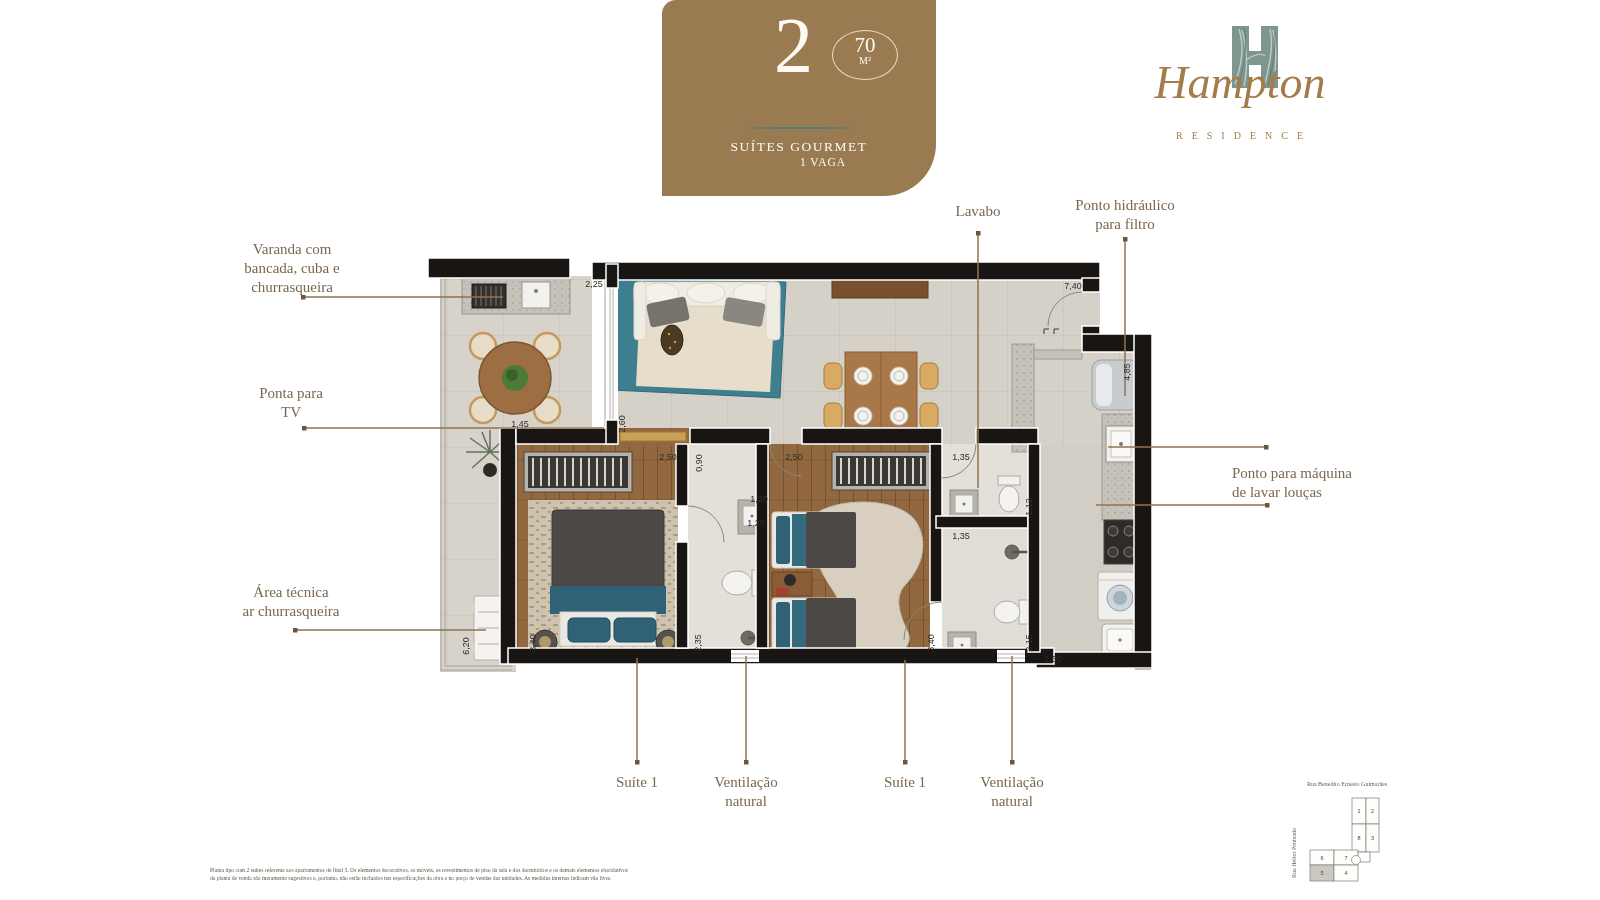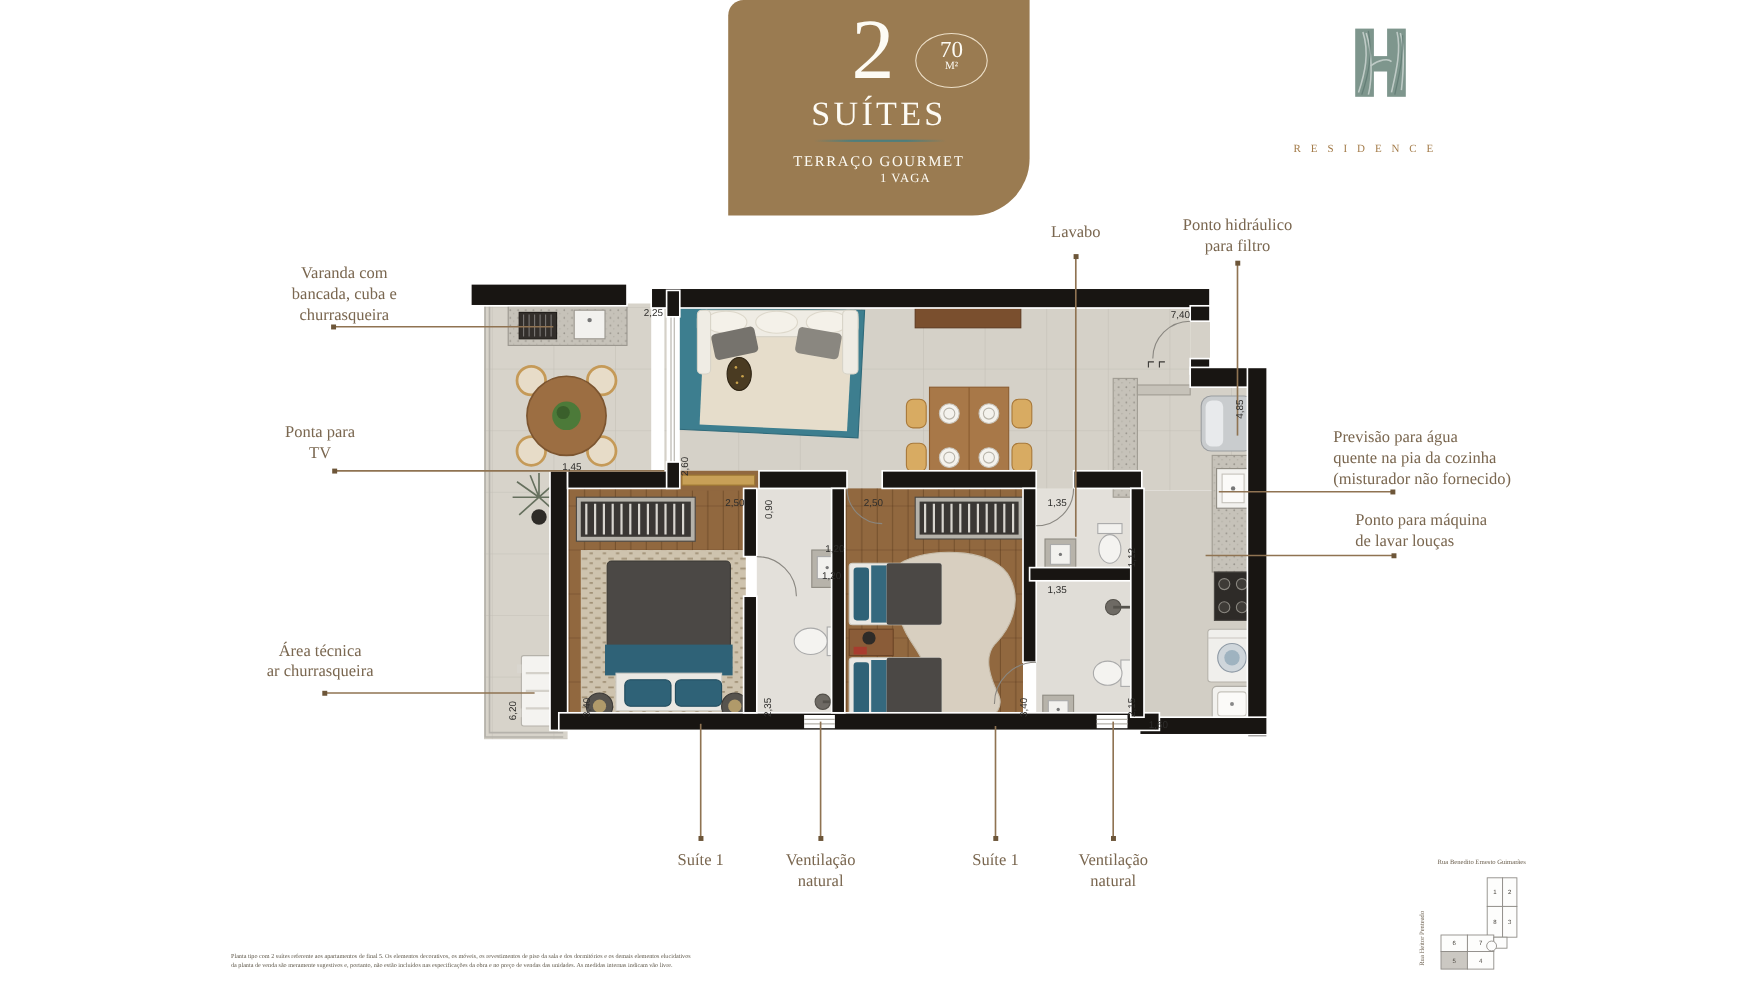--- a/index.html
+++ b/index.html
@@ -370,52 +370,47 @@
         </g>
   </g>
 </svg>
 
 <div class="badge">
   <div class="badge-number">2</div>
   <div class="badge-oval">
     <span class="a">70</span>
     <span class="b">M²</span>
   </div>
-  <div class="badge-suites">SUÍTES</div>
   <div class="badge-divider"></div>
-  <div class="badge-line1">TERRAÇO GOURMET</div>
+  <div class="badge-line1">SUÍTES GOURMET</div>
   <div class="badge-line2">1 VAGA</div>
 </div>
 
+<div class="logo-name">Hampton</div>
 <div class="logo-sub">RESIDENCE</div>
 
-<div class="callout ctr" style="left:313px;top:240px">
+<div class="callout ctr" style="left:292px;top:240px">
   <div>Varanda com</div>
   <div>bancada, cuba e</div>
   <div>churrasqueira</div>
 </div>
 <div class="callout ctr" style="left:291px;top:384px">
   <div>Ponta para</div>
   <div>TV</div>
 </div>
 <div class="callout ctr" style="left:291px;top:583px">
   <div>Área técnica</div>
   <div>ar churrasqueira</div>
 </div>
 <div class="callout ctr" style="left:978px;top:202px">
   <div>Lavabo</div>
 </div>
 <div class="callout ctr" style="left:1125px;top:196px">
   <div>Ponto hidráulico</div>
   <div>para filtro</div>
-</div>
-<div class="callout" style="left:1212px;top:389px">
-  <div>Previsão para água</div>
-  <div>quente na pia da cozinha</div>
-  <div>(misturador não fornecido)</div>
 </div>
 <div class="callout" style="left:1232px;top:464px">
   <div>Ponto para máquina</div>
   <div>de lavar louças</div>
 </div>
 <div class="callout ctr" style="left:637px;top:773px">
   <div>Suíte 1</div>
 </div>
 <div class="callout ctr" style="left:746px;top:773px">
   <div>Ventilação</div>

